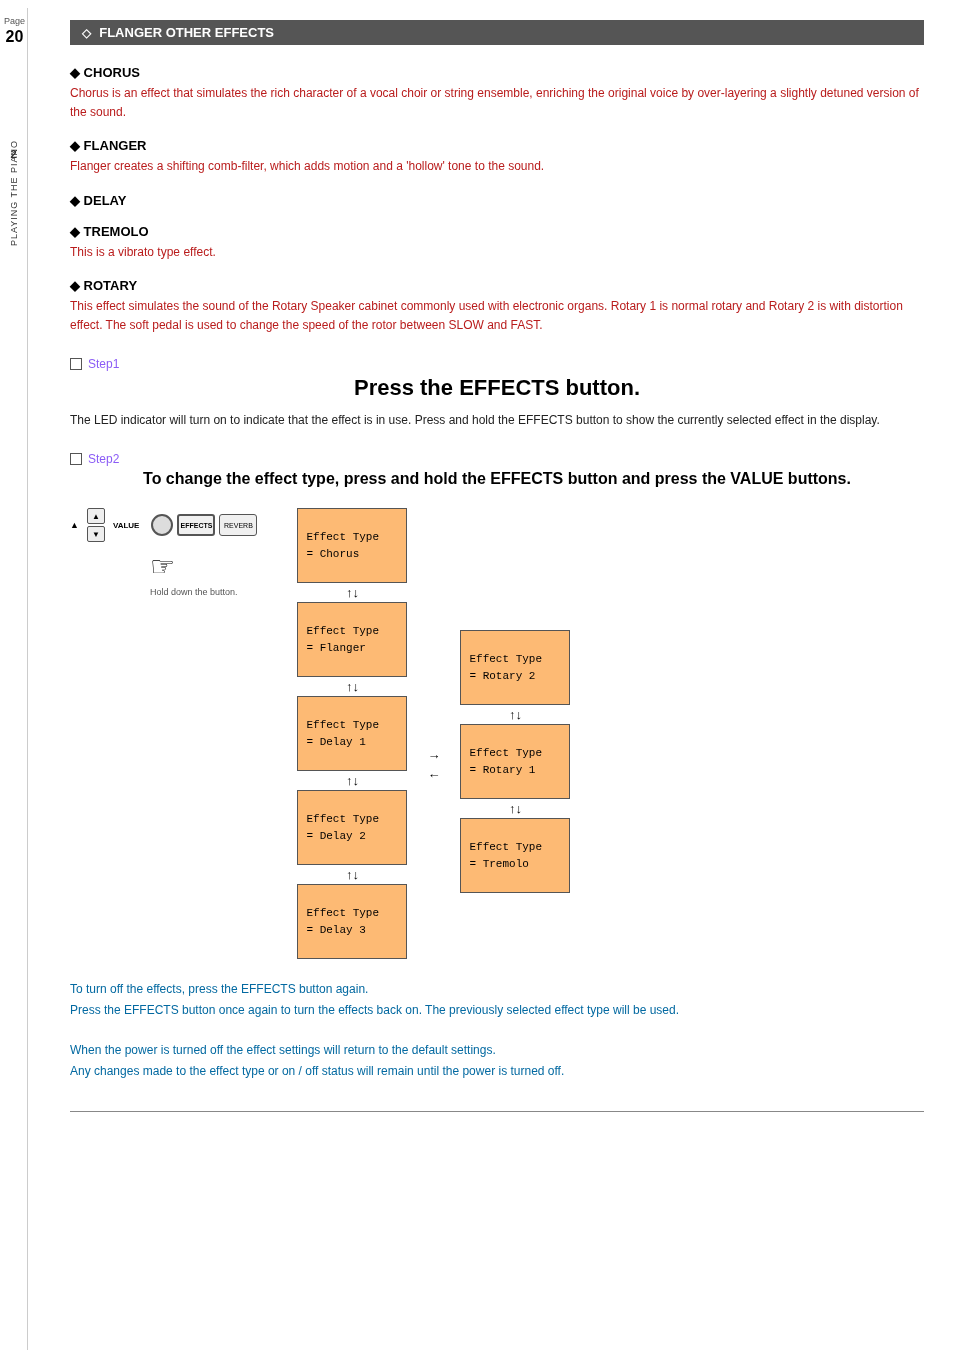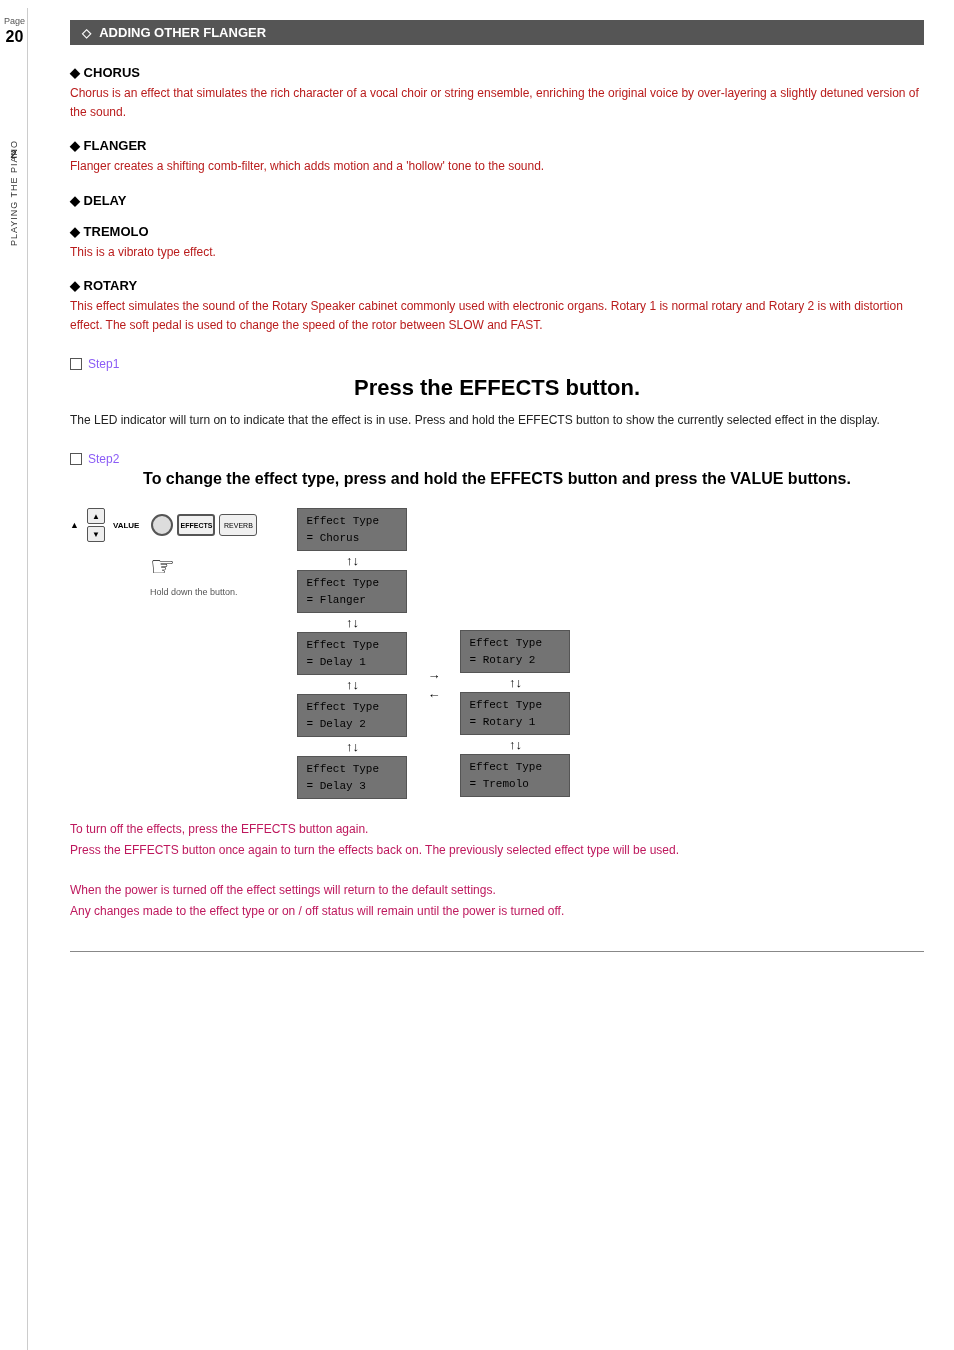--- a/index.html
+++ b/index.html
@@ -186,26 +186,26 @@
       flex: 1;
     }
     .flow-column {
       display: flex;
       flex-direction: column;
       align-items: center;
       gap: 2px;
     }
     .effect-box {
       border: 1px solid #555;
-      padding: 4px 8px;
+      padding: 20px 8px;
       font-family: 'Courier New', monospace;
       font-size: 11px;
       line-height: 1.5;
       min-width: 110px;
-      background: #737373;
+      background: #fdba74;
     }
     .arrow-updown {
       font-size: 13px;
       line-height: 1;
       margin: 1px 0;
     }
     .arrow-side {
       font-size: 13px;
       display: flex;
       flex-direction: column;
@@ -213,21 +213,21 @@
       align-items: center;
       gap: 4px;
       padding-top: 60px;
     }
 
     
     .notes-section {
       margin-top: 20px;
       font-size: 12px;
       line-height: 1.7;
-      color: #be185d;
+      color: #0369a1;
     }
 
     hr.bottom-line {
       margin-top: 30px;
       border: none;
       border-top: 1px solid #888;
     }
   </style>
 </head>
 <body>
@@ -238,21 +238,21 @@
     <span class="page-number">20</span>
   </div>
   <div class="chapter-num">2</div>
   <div style="position:absolute; top:180px; left:14px; transform:rotate(-90deg) translateX(-50%); transform-origin: left center; white-space:nowrap; font-size:9px; color:#333; letter-spacing:1px; text-transform:uppercase; width:200px; text-align:center;">PLAYING THE PIANO</div>
 </div>
 
 <div class="main-content">
 
   <div class="section-header">
     <span class="diamond-icon">◇</span>
-    <span>ADDING OTHER FLANGER</span>
+    <span>FLANGER OTHER EFFECTS</span>
   </div>
 
   <div class="effect-block">
     <div class="effect-title">
       <span>CHORUS</span>
     </div>
     <div class="effect-desc">Chorus is an effect that simulates the rich character of a vocal choir or string ensemble, enriching the original voice by over-layering a slightly detuned version of the sound.</div>
   </div>
 
   <div class="effect-block">

